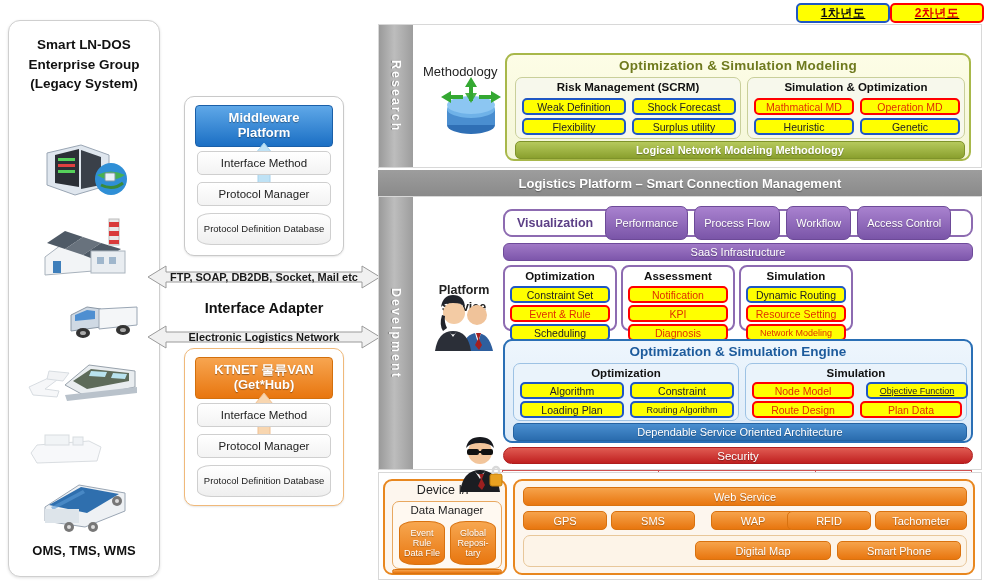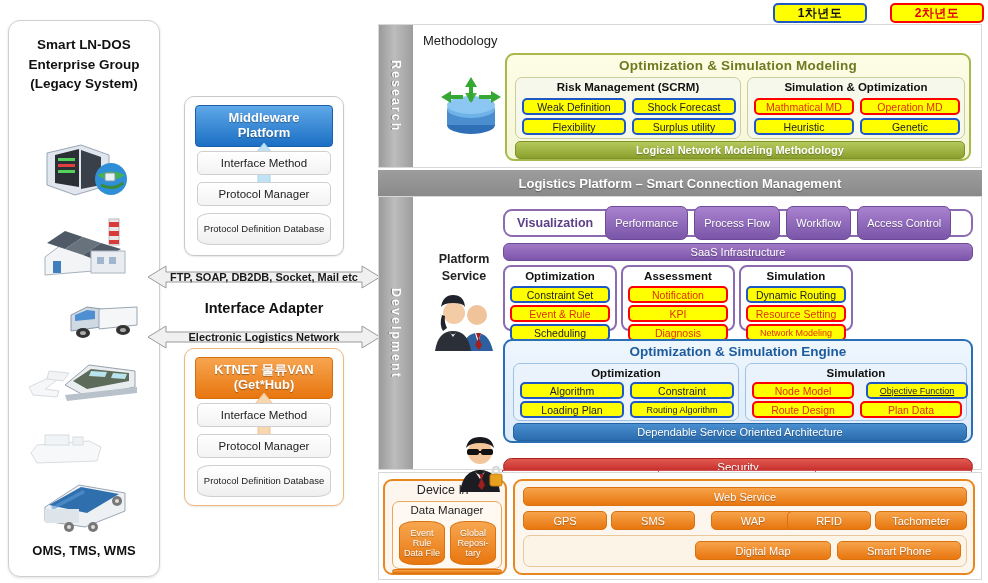--- a/index.html
+++ b/index.html
@@ -7,21 +7,21 @@
   body {
     width: 988px; height: 583px;
     font-family: "Liberation Sans", sans-serif;
     background: #ffffff;
     overflow: hidden;
     position: relative;
   }
   .root { position:absolute; inset:0; }
 
   
-  .year-legend { position:absolute; top:3px; right:4px; display:flex; gap:23px; z-index:40; }
+  .year-legend { position:absolute; top:3px; right:4px; display:flex; gap:0; z-index:40;text-decoration:underline; }
   .year-chip {
     width:94px; height:20px; border-radius:5px; background:#ffff00;
     display:flex; align-items:center; justify-content:center;
     font-size:12px; font-weight:bold; letter-spacing:.5px;
   }
   .year-chip.y1 { border:2px solid #1f57c3; color:#111; }
   .year-chip.y2 { border:2px solid #ff0000; color:#e00000; }
 
   
   .legacy {
@@ -79,21 +79,21 @@
   .band-research { position:absolute; left:0; top:0; width:604px; height:144px; background:#fff; border:1px solid #d8d8d8; }
   .vstrip {
     position:absolute; left:0; top:0; width:34px; bottom:0;
     background:linear-gradient(90deg,#9a9a9a,#bdbdbd 45%,#9d9d9d);
     display:flex; align-items:center; justify-content:center;
   }
   .vstrip span {
     writing-mode:vertical-rl; font-size:12.5px; font-weight:bold; color:#fff;
     letter-spacing:2px; text-shadow:0 1px 1px rgba(0,0,0,.35);
   }
-  .sec-caption { position:absolute; font-size:13px; color:#222; }
+  .sec-caption { position:absolute; font-size:13px; color:#222;margin-top:31px; }
 
   .gbox {
     position:absolute; border:2px solid #a8b84a; border-radius:9px;
     background:linear-gradient(#fdfde6,#f4f6d8);
   }
   .gbox-title { text-align:center; font-size:13.5px; font-weight:bold; color:#6f7a1e; padding:3px 0 2px; letter-spacing:.2px; }
   .subcard {
     position:absolute; border:1px solid #c9cf9a; border-radius:7px; background:#f7f8ec;
   }
   .subcard-t { text-align:center; font-size:11.5px; font-weight:bold; color:#111; padding:3px 0 2px; }
@@ -153,21 +153,20 @@
     background:linear-gradient(#4a8fd0,#2a6cae); border:1px solid #2463a2;
     color:#fff; font-size:11px; display:flex; align-items:center; justify-content:center;
     text-shadow:0 1px 1px rgba(0,0,0,.3);
   }
 
   .redbar {
     position:absolute; height:17px; border-radius:9px;
     background:linear-gradient(#e05b52,#c02020); border:1px solid #ae1d1d;
     color:#fff; font-size:11.5px; display:flex; align-items:center; justify-content:center;
     text-shadow:0 1px 1px rgba(0,0,0,.35);
-    margin-top:11px;
   }
   .seccells { position:absolute; display:flex; border:1px solid #d05252; background:#fff; }
   .seccells > div {
     flex:1; height:100%; display:flex; align-items:center; justify-content:center;
     font-size:12px; color:#222; border-right:1px solid #d05252;
   }
   .seccells > div:last-child { border-right:none; }
 
   .band-dev2 { position:absolute; left:0; top:448px; width:604px; height:108px; background:#fff; border:1px solid #d8d8d8; }
 

